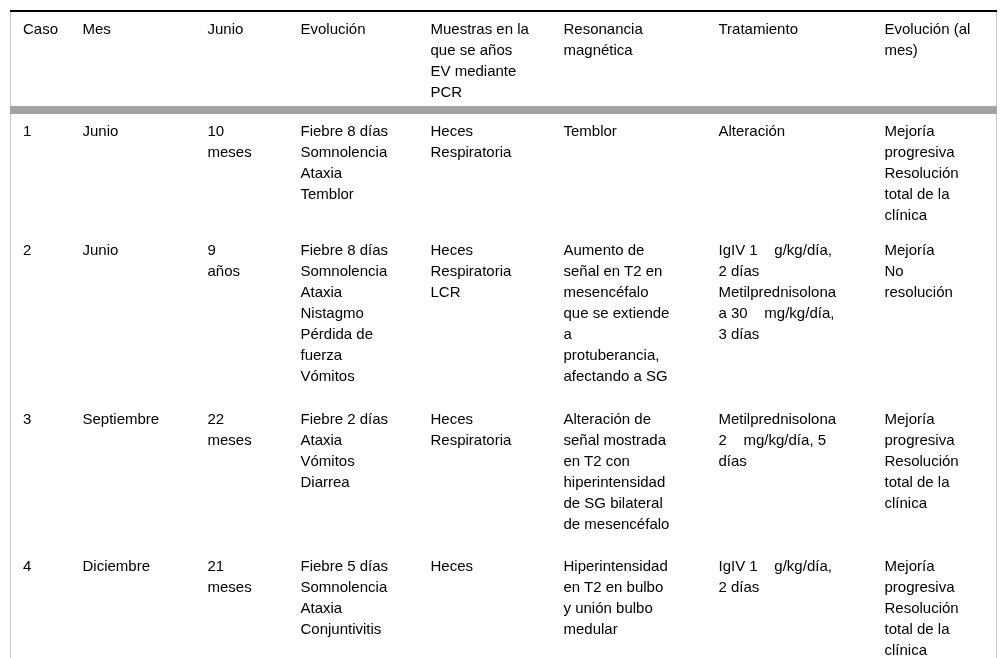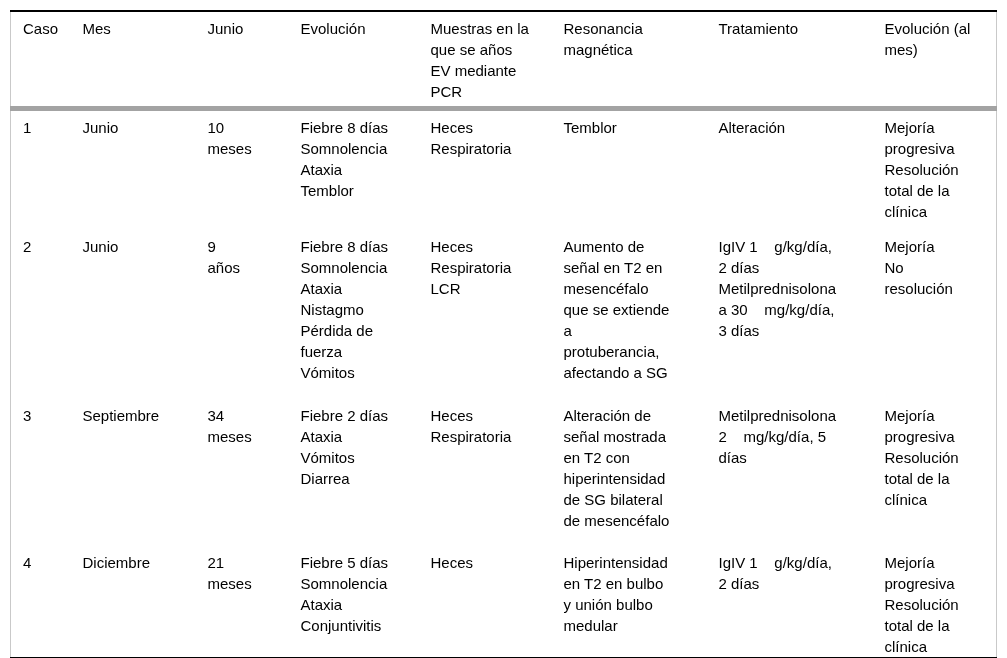--- a/index.html
+++ b/index.html
@@ -31,21 +31,21 @@
     line-height: 21px;
     color: #000000;
     font-weight: normal;
     text-align: left;
     vertical-align: top;
     white-space: pre-wrap;
     padding: 6px 6px 16px 12px;
     overflow: hidden;
   }
   table.cases thead th {
-    border-bottom: 5px solid #a3a3a3;
+    border-bottom: 8px solid #a3a3a3;
     padding-bottom: 4px;
   }
   tr.row-1 td { padding-bottom: 8px; }
   tr.row-2 td { padding-bottom: 16px; }
   tr.row-3 td { padding-bottom: 15px; }
   tr.row-4 td { padding-bottom: 0px; }
 </style>
 </head>
 <body>
 
@@ -125,21 +125,21 @@
 Metilprednisolona
 a 30    mg/kg/día,
 3 días</td>
         <td>Mejoría
 No
 resolución</td>
       </tr>
       <tr class="row-3">
         <td>3</td>
         <td>Septiembre</td>
-        <td>34
+        <td>22
 meses</td>
         <td>Fiebre 2 días
 Ataxia
 Vómitos
 Diarrea</td>
         <td>Heces
 Respiratoria</td>
         <td>Alteración de
 señal mostrada
 en T2 con

